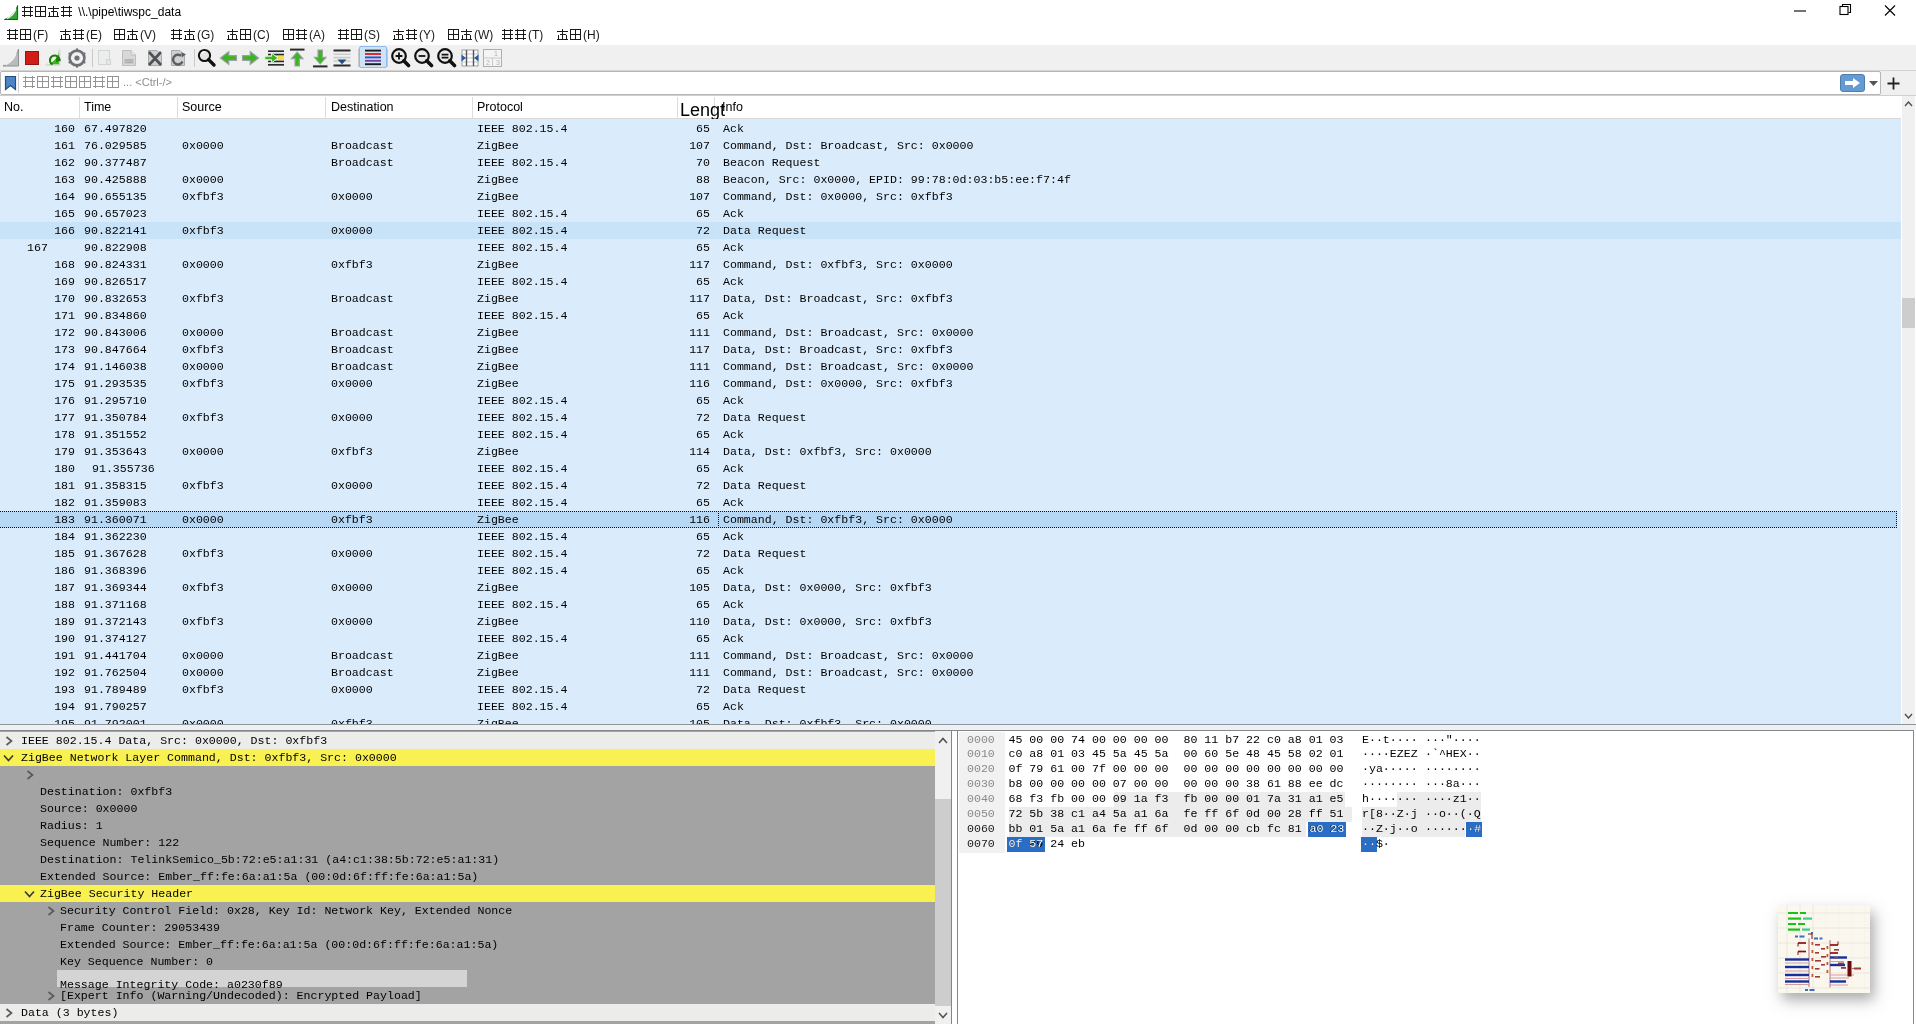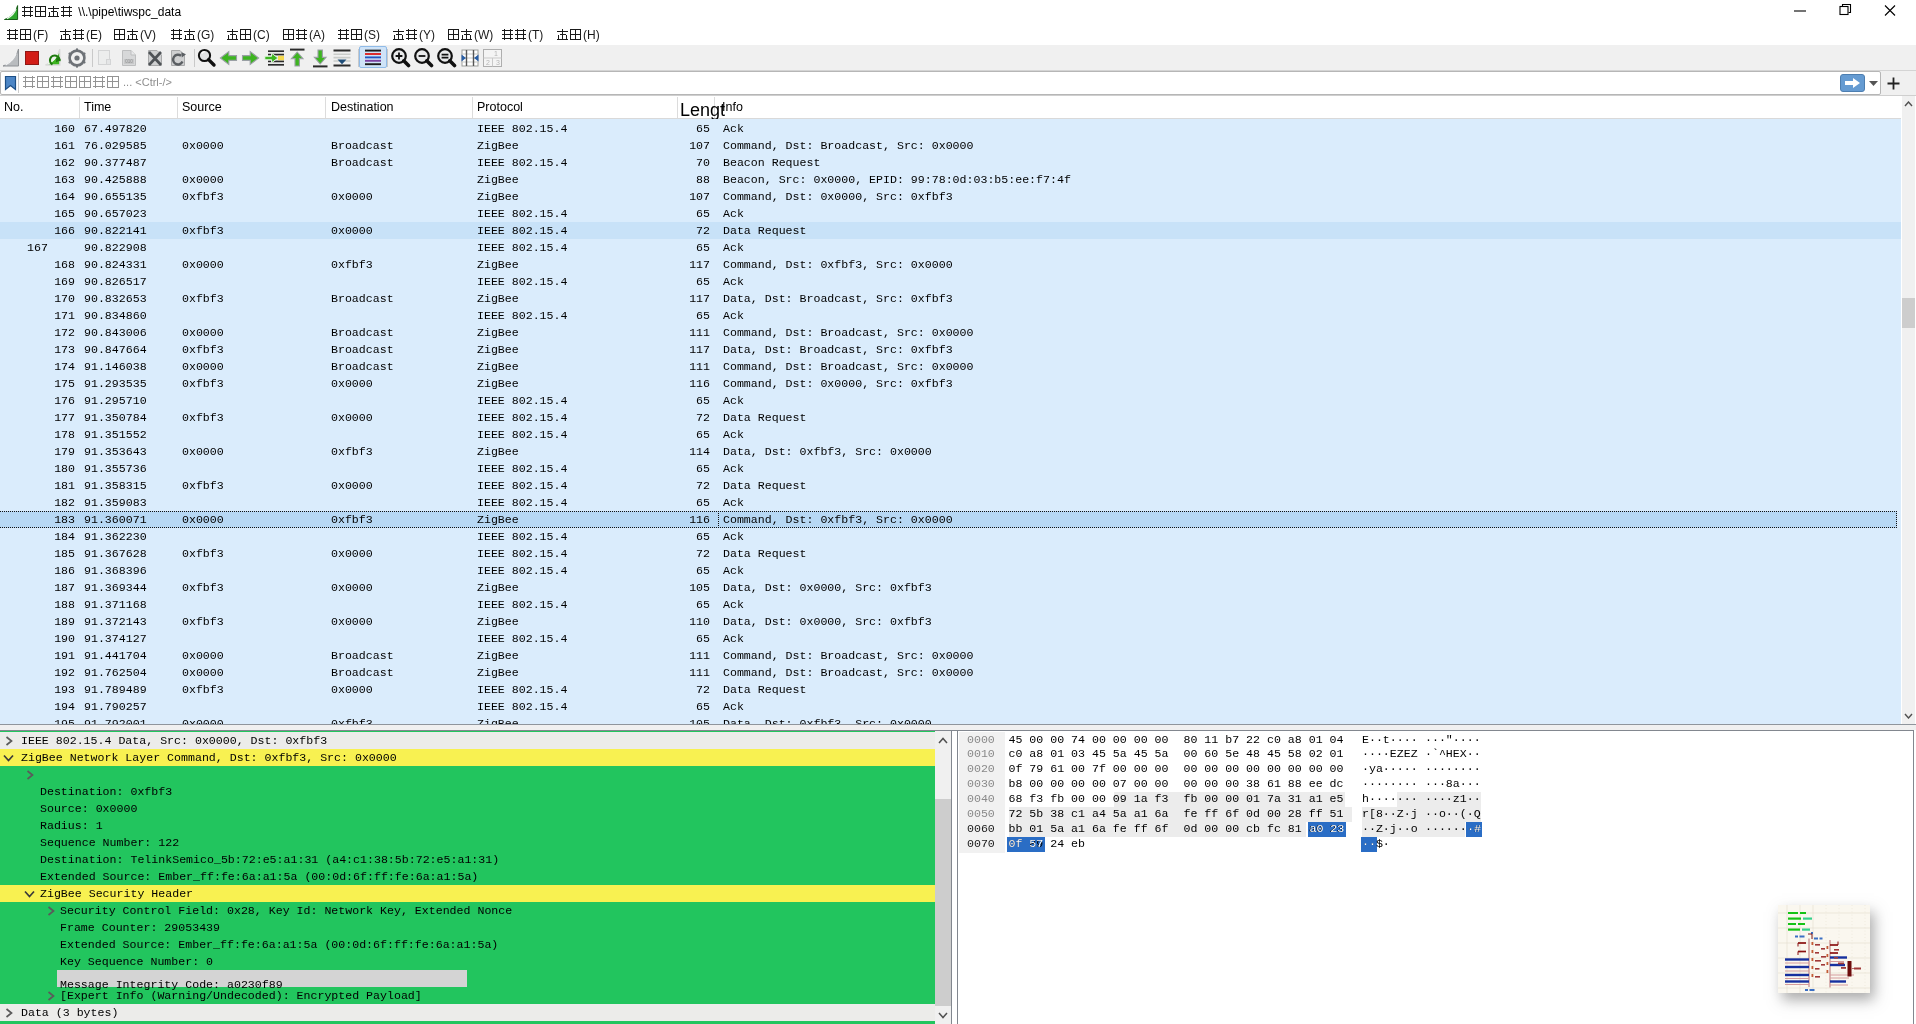--- a/index.html
+++ b/index.html
@@ -253,21 +253,21 @@
 <div class="abs mono" style="left:0;top:170.5px;width:1901px;height:17px;line-height:17px"><span class="abs" style="left:0;width:75px;text-align:right">170</span><span class="abs" style="left:84px">90.832653</span><span class="abs" style="left:182px">0xfbf3</span><span class="abs" style="left:331px">Broadcast</span><span class="abs" style="left:477px">ZigBee</span><span class="abs" style="left:600px;width:110px;text-align:right">117</span><span class="abs" style="left:723px">Data, Dst: Broadcast, Src: 0xfbf3</span></div>
 <div class="abs mono" style="left:0;top:187.5px;width:1901px;height:17px;line-height:17px"><span class="abs" style="left:0;width:75px;text-align:right">171</span><span class="abs" style="left:84px">90.834860</span><span class="abs" style="left:477px">IEEE 802.15.4</span><span class="abs" style="left:600px;width:110px;text-align:right">65</span><span class="abs" style="left:723px">Ack</span></div>
 <div class="abs mono" style="left:0;top:204.5px;width:1901px;height:17px;line-height:17px"><span class="abs" style="left:0;width:75px;text-align:right">172</span><span class="abs" style="left:84px">90.843006</span><span class="abs" style="left:182px">0x0000</span><span class="abs" style="left:331px">Broadcast</span><span class="abs" style="left:477px">ZigBee</span><span class="abs" style="left:600px;width:110px;text-align:right">111</span><span class="abs" style="left:723px">Command, Dst: Broadcast, Src: 0x0000</span></div>
 <div class="abs mono" style="left:0;top:221.5px;width:1901px;height:17px;line-height:17px"><span class="abs" style="left:0;width:75px;text-align:right">173</span><span class="abs" style="left:84px">90.847664</span><span class="abs" style="left:182px">0xfbf3</span><span class="abs" style="left:331px">Broadcast</span><span class="abs" style="left:477px">ZigBee</span><span class="abs" style="left:600px;width:110px;text-align:right">117</span><span class="abs" style="left:723px">Data, Dst: Broadcast, Src: 0xfbf3</span></div>
 <div class="abs mono" style="left:0;top:238.5px;width:1901px;height:17px;line-height:17px"><span class="abs" style="left:0;width:75px;text-align:right">174</span><span class="abs" style="left:84px">91.146038</span><span class="abs" style="left:182px">0x0000</span><span class="abs" style="left:331px">Broadcast</span><span class="abs" style="left:477px">ZigBee</span><span class="abs" style="left:600px;width:110px;text-align:right">111</span><span class="abs" style="left:723px">Command, Dst: Broadcast, Src: 0x0000</span></div>
 <div class="abs mono" style="left:0;top:255.5px;width:1901px;height:17px;line-height:17px"><span class="abs" style="left:0;width:75px;text-align:right">175</span><span class="abs" style="left:84px">91.293535</span><span class="abs" style="left:182px">0xfbf3</span><span class="abs" style="left:331px">0x0000</span><span class="abs" style="left:477px">ZigBee</span><span class="abs" style="left:600px;width:110px;text-align:right">116</span><span class="abs" style="left:723px">Command, Dst: 0x0000, Src: 0xfbf3</span></div>
 <div class="abs mono" style="left:0;top:272.5px;width:1901px;height:17px;line-height:17px"><span class="abs" style="left:0;width:75px;text-align:right">176</span><span class="abs" style="left:84px">91.295710</span><span class="abs" style="left:477px">IEEE 802.15.4</span><span class="abs" style="left:600px;width:110px;text-align:right">65</span><span class="abs" style="left:723px">Ack</span></div>
 <div class="abs mono" style="left:0;top:289.5px;width:1901px;height:17px;line-height:17px"><span class="abs" style="left:0;width:75px;text-align:right">177</span><span class="abs" style="left:84px">91.350784</span><span class="abs" style="left:182px">0xfbf3</span><span class="abs" style="left:331px">0x0000</span><span class="abs" style="left:477px">IEEE 802.15.4</span><span class="abs" style="left:600px;width:110px;text-align:right">72</span><span class="abs" style="left:723px">Data Request</span></div>
 <div class="abs mono" style="left:0;top:306.5px;width:1901px;height:17px;line-height:17px"><span class="abs" style="left:0;width:75px;text-align:right">178</span><span class="abs" style="left:84px">91.351552</span><span class="abs" style="left:477px">IEEE 802.15.4</span><span class="abs" style="left:600px;width:110px;text-align:right">65</span><span class="abs" style="left:723px">Ack</span></div>
 <div class="abs mono" style="left:0;top:323.5px;width:1901px;height:17px;line-height:17px"><span class="abs" style="left:0;width:75px;text-align:right">179</span><span class="abs" style="left:84px">91.353643</span><span class="abs" style="left:182px">0x0000</span><span class="abs" style="left:331px">0xfbf3</span><span class="abs" style="left:477px">ZigBee</span><span class="abs" style="left:600px;width:110px;text-align:right">114</span><span class="abs" style="left:723px">Data, Dst: 0xfbf3, Src: 0x0000</span></div>
-<div class="abs mono" style="left:0;top:340.5px;width:1901px;height:17px;line-height:17px"><span class="abs" style="left:0;width:75px;text-align:right">180</span><span class="abs" style="left:84px">91.355736</span><span class="abs" style="left:477px">IEEE 802.15.4</span><span class="abs" style="left:600px;width:110px;text-align:right">65</span><span class="abs" style="left:723px">Ack</span></div>
+<div class="abs mono" style="left:0;top:340.5px;width:1901px;height:17px;line-height:17px"><span class="abs" style="left:0;width:75px;text-align:right">180</span><span class="abs" style="left:92px">91.355736</span><span class="abs" style="left:477px">IEEE 802.15.4</span><span class="abs" style="left:600px;width:110px;text-align:right">65</span><span class="abs" style="left:723px">Ack</span></div>
 <div class="abs mono" style="left:0;top:357.5px;width:1901px;height:17px;line-height:17px"><span class="abs" style="left:0;width:75px;text-align:right">181</span><span class="abs" style="left:84px">91.358315</span><span class="abs" style="left:182px">0xfbf3</span><span class="abs" style="left:331px">0x0000</span><span class="abs" style="left:477px">IEEE 802.15.4</span><span class="abs" style="left:600px;width:110px;text-align:right">72</span><span class="abs" style="left:723px">Data Request</span></div>
 <div class="abs mono" style="left:0;top:374.5px;width:1901px;height:17px;line-height:17px"><span class="abs" style="left:0;width:75px;text-align:right">182</span><span class="abs" style="left:84px">91.359083</span><span class="abs" style="left:477px">IEEE 802.15.4</span><span class="abs" style="left:600px;width:110px;text-align:right">65</span><span class="abs" style="left:723px">Ack</span></div>
 <div class="abs" style="left:0;top:391.5px;width:1897px;height:17px;background:#b7d8f4;border-top:1px dotted #111;border-bottom:1px dotted #111;border-right:1px dotted #111"></div>
 <div class="abs" style="left:718px;top:391.5px;width:1px;height:17px;border-left:1px dotted #111"></div>
 <div class="abs mono" style="left:0;top:391.5px;width:1901px;height:17px;line-height:17px"><span class="abs" style="left:0;width:75px;text-align:right">183</span><span class="abs" style="left:84px">91.360071</span><span class="abs" style="left:182px">0x0000</span><span class="abs" style="left:331px">0xfbf3</span><span class="abs" style="left:477px">ZigBee</span><span class="abs" style="left:600px;width:110px;text-align:right">116</span><span class="abs" style="left:723px">Command, Dst: 0xfbf3, Src: 0x0000</span></div>
 <div class="abs mono" style="left:0;top:408.5px;width:1901px;height:17px;line-height:17px"><span class="abs" style="left:0;width:75px;text-align:right">184</span><span class="abs" style="left:84px">91.362230</span><span class="abs" style="left:477px">IEEE 802.15.4</span><span class="abs" style="left:600px;width:110px;text-align:right">65</span><span class="abs" style="left:723px">Ack</span></div>
 <div class="abs mono" style="left:0;top:425.5px;width:1901px;height:17px;line-height:17px"><span class="abs" style="left:0;width:75px;text-align:right">185</span><span class="abs" style="left:84px">91.367628</span><span class="abs" style="left:182px">0xfbf3</span><span class="abs" style="left:331px">0x0000</span><span class="abs" style="left:477px">IEEE 802.15.4</span><span class="abs" style="left:600px;width:110px;text-align:right">72</span><span class="abs" style="left:723px">Data Request</span></div>
 <div class="abs mono" style="left:0;top:442.5px;width:1901px;height:17px;line-height:17px"><span class="abs" style="left:0;width:75px;text-align:right">186</span><span class="abs" style="left:84px">91.368396</span><span class="abs" style="left:477px">IEEE 802.15.4</span><span class="abs" style="left:600px;width:110px;text-align:right">65</span><span class="abs" style="left:723px">Ack</span></div>
 <div class="abs mono" style="left:0;top:459.5px;width:1901px;height:17px;line-height:17px"><span class="abs" style="left:0;width:75px;text-align:right">187</span><span class="abs" style="left:84px">91.369344</span><span class="abs" style="left:182px">0xfbf3</span><span class="abs" style="left:331px">0x0000</span><span class="abs" style="left:477px">ZigBee</span><span class="abs" style="left:600px;width:110px;text-align:right">105</span><span class="abs" style="left:723px">Data, Dst: 0x0000, Src: 0xfbf3</span></div>
 <div class="abs mono" style="left:0;top:476.5px;width:1901px;height:17px;line-height:17px"><span class="abs" style="left:0;width:75px;text-align:right">188</span><span class="abs" style="left:84px">91.371168</span><span class="abs" style="left:477px">IEEE 802.15.4</span><span class="abs" style="left:600px;width:110px;text-align:right">65</span><span class="abs" style="left:723px">Ack</span></div>
@@ -286,21 +286,21 @@
     </svg>
  <div class="abs" style="left:0;top:202px;width:13px;height:30px;background:#cdcdcd"></div>
  <svg class="abs" style="left:2px;top:617px" width="9" height="6" viewBox="0 0 9 6">
       <path d="M1 1 L4.5 5 L8 1" fill="none" stroke="#505050" stroke-width="1.4"></path>
     </svg>
 </div>
 
 <div class="abs" style="left:0;top:724px;width:1916px;height:1px;background:#8f959c"></div>
 <div class="abs" style="left:0;top:725px;width:1916px;height:5px;background:#f0f0f0"></div>
 <div class="abs" style="left:0;top:730px;width:1914px;height:1px;background:#82878f"></div>
-<div class="abs" style="left:0;top:730px;width:952px;height:294px;background:#22c55e;border-top:1px solid #82878f;border-right:1px solid #82878f;overflow:hidden">
+<div class="abs" style="left:0;top:730px;width:952px;height:294px;background:#a3a3a3;border-top:1px solid #82878f;border-right:1px solid #82878f;overflow:hidden">
 <div class="abs" style="left:0;top:0.5px;width:935px;height:17px;background:#ececea"></div>
 <svg class="abs" style="left:5px;top:4.5px" width="8" height="10" viewBox="0 0 8 10">
       <path d="M1.5 1 L6.5 5 L1.5 9" fill="none" stroke="#5a5a5a" stroke-width="1.7"></path>
     </svg>
 <div class="abs mono" style="left:21px;top:0.5px;height:17px;line-height:17px">IEEE 802.15.4 Data, Src: 0x0000, Dst: 0xfbf3</div>
 <div class="abs" style="left:0;top:17.5px;width:935px;height:17px;background:#f8f151"></div>
 <svg class="abs" style="left:3px;top:22.5px" width="11" height="8" viewBox="0 0 11 8">
       <path d="M1 1.5 L5.5 6.5 L10 1.5" fill="none" stroke="#3a3a3a" stroke-width="1.7"></path>
     </svg>
 <div class="abs mono" style="left:21px;top:17.5px;height:17px;line-height:17px">ZigBee Network Layer Command, Dst: 0xfbf3, Src: 0x0000</div>
@@ -359,21 +359,21 @@
 <div class="abs" style="left:460.0px;top:76.2px;width:63.0px;height:14.95px;background:#ececec"></div>
 <div class="abs" style="left:50.5px;top:91.2px;width:297.0px;height:14.95px;background:#ececec"></div>
 <div class="abs" style="left:404.0px;top:91.2px;width:56.0px;height:14.95px;background:#ececec"></div>
 <div class="abs" style="left:460.0px;top:91.2px;width:47.0px;height:14.95px;background:#ececec"></div>
 <div class="abs" style="left:349.5px;top:91.2px;width:38.0px;height:14.95px;background:#2a6dc5"></div>
 <div class="abs" style="left:508.0px;top:91.2px;width:16.0px;height:14.95px;background:#2a6dc5"></div>
 <div class="abs" style="left:48.5px;top:106.1px;width:38.5px;height:14.95px;background:#2a6dc5"></div>
 <div class="abs" style="left:403.0px;top:106.1px;width:16.0px;height:14.95px;background:#2a6dc5"></div>
 <div class="abs mono" style="left:9px;top:1.5px;height:14.95px;line-height:14.95px;color:#8a8a8a">0000</div>
 <div class="abs mono" style="left:50.5px;top:1.5px;height:14.95px;line-height:14.95px">45 00 00 74 00 00 00 00</div>
-<div class="abs mono" style="left:225.5px;top:1.5px;height:14.95px;line-height:14.95px">80 11 b7 22 c0 a8 01 04</div>
+<div class="abs mono" style="left:225.5px;top:1.5px;height:14.95px;line-height:14.95px">80 11 b7 22 c0 a8 01 03</div>
 <div class="abs mono" style="left:404px;top:1.5px;height:14.95px;line-height:14.95px">E··t····</div>
 <div class="abs mono" style="left:467px;top:1.5px;height:14.95px;line-height:14.95px">···"····</div>
 <div class="abs mono" style="left:9px;top:16.4px;height:14.95px;line-height:14.95px;color:#8a8a8a">0010</div>
 <div class="abs mono" style="left:50.5px;top:16.4px;height:14.95px;line-height:14.95px">c0 a8 01 03 45 5a 45 5a</div>
 <div class="abs mono" style="left:225.5px;top:16.4px;height:14.95px;line-height:14.95px">00 60 5e 48 45 58 02 01</div>
 <div class="abs mono" style="left:404px;top:16.4px;height:14.95px;line-height:14.95px">····EZEZ</div>
 <div class="abs mono" style="left:467px;top:16.4px;height:14.95px;line-height:14.95px">·`^HEX··</div>
 <div class="abs mono" style="left:9px;top:31.4px;height:14.95px;line-height:14.95px;color:#8a8a8a">0020</div>
 <div class="abs mono" style="left:50.5px;top:31.4px;height:14.95px;line-height:14.95px">0f 79 61 00 7f 00 00 00</div>
 <div class="abs mono" style="left:225.5px;top:31.4px;height:14.95px;line-height:14.95px">00 00 00 00 00 00 00 00</div>

